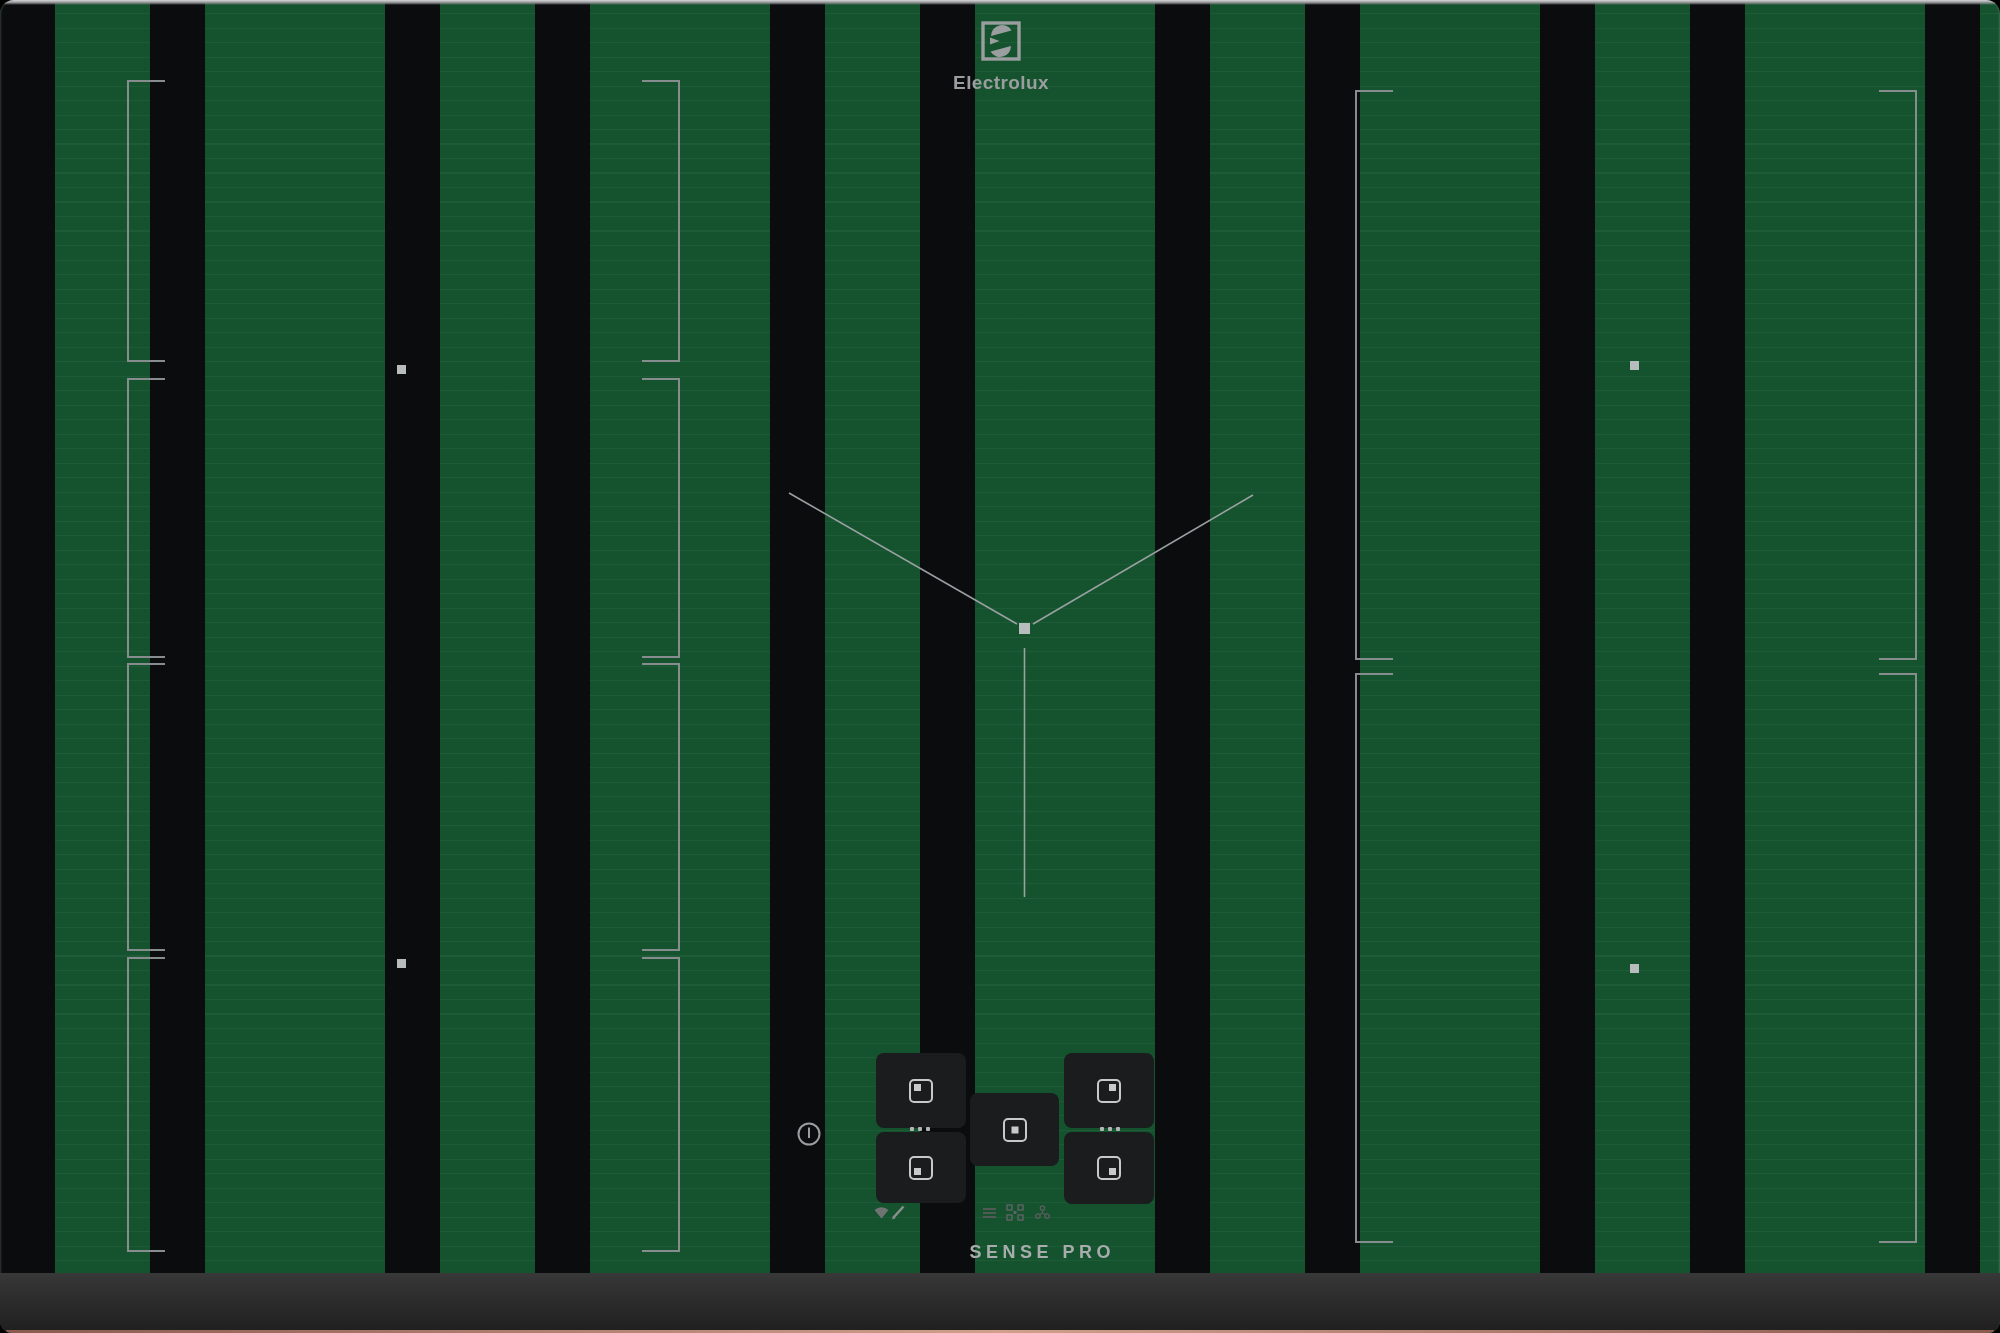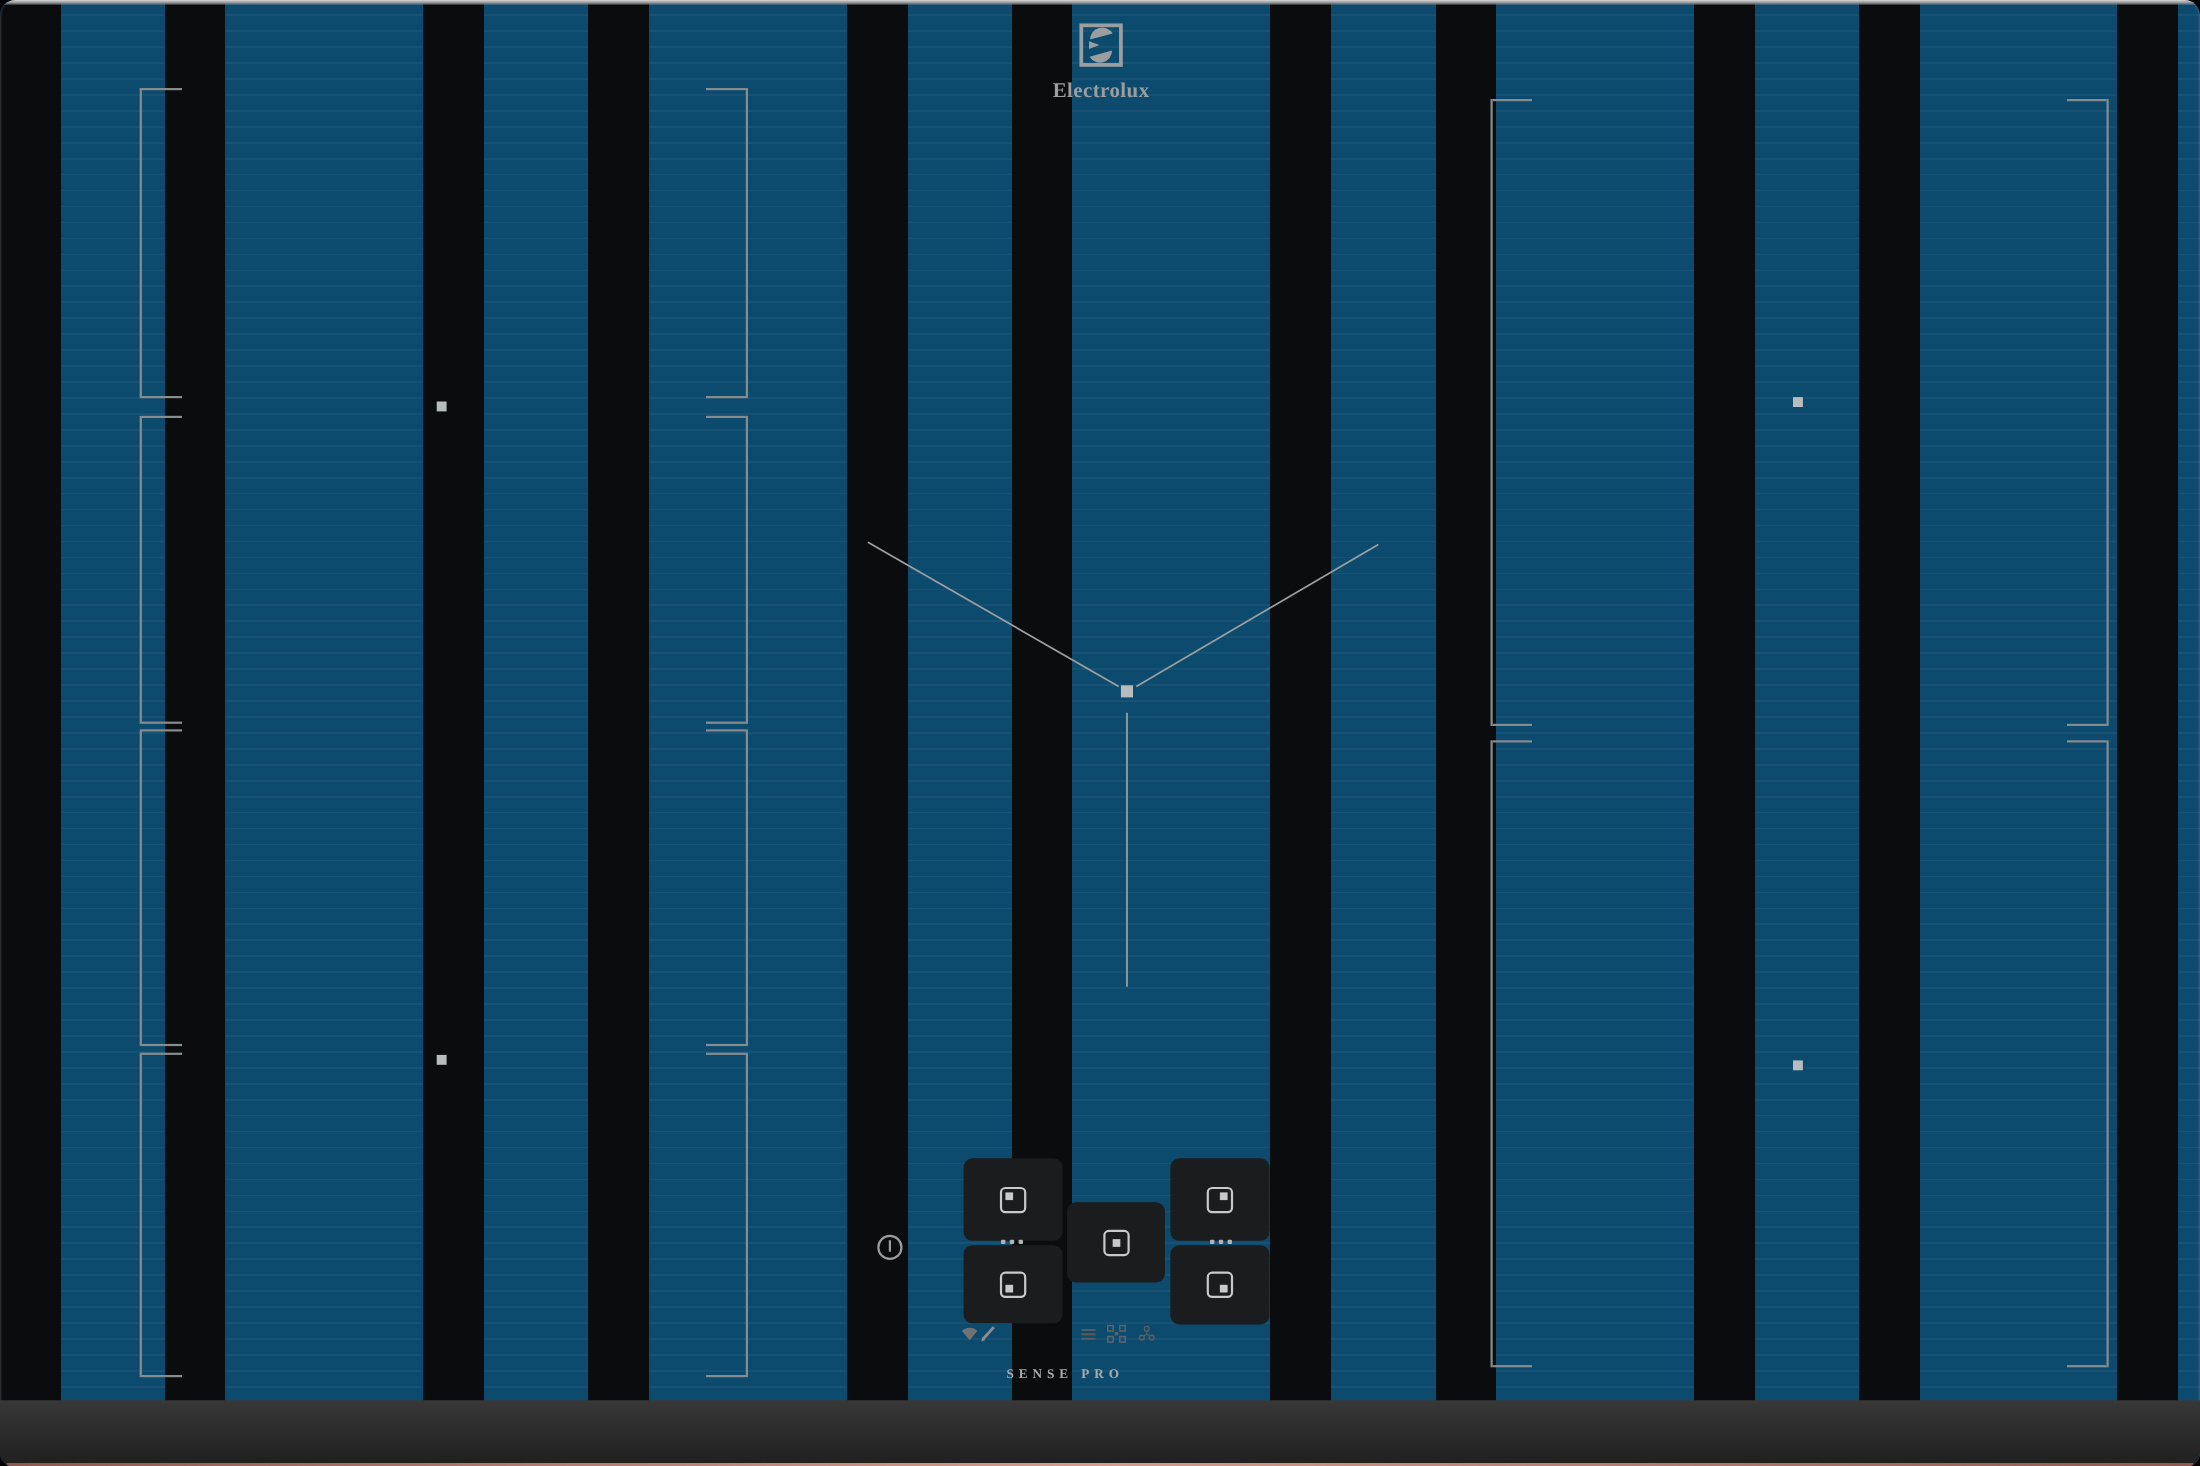--- a/index.html
+++ b/index.html
@@ -1,19 +1,19 @@
 <!DOCTYPE html>
 <html><head>
 <meta charset="utf-8">
 <style>
   html,body{margin:0;padding:0;background:#000;}
   .hob{
     position:relative;width:2000px;height:1333px;overflow:hidden;
-    background:#0c4a6e;border-radius:14px 14px 12px 12px;
-    font-family:Liberation Serif, serif;
+    background:#14532d;border-radius:14px 14px 12px 12px;
+    font-family:Liberation Sans, sans-serif;
   }
   
   .stripes{
     position:absolute;inset:0;border-radius:inherit;pointer-events:none;
     background-image:
       repeating-linear-gradient(90deg,#0a0c0d 0 55px,rgba(10,12,13,0) 55px 150px,#0a0c0d 150px 205px,rgba(10,12,13,0) 205px 385px),
       repeating-linear-gradient(180deg,rgba(0,0,0,0) 0 13px,rgba(222,234,240,0.055) 13px 14.5px);
   }
   
   .top-edge{
@@ -73,22 +73,22 @@
   .paddots b{width:4px;height:4px;border-radius:1px;background:#b0b4b5;}
   .d-l{left:910px;top:1127px;}
   .d-r{left:1100px;top:1127px;}
   .power{position:absolute;left:796px;top:1121px;width:26px;height:26px;}
   .util{position:absolute;}
   .u-wifi{left:874px;top:1206px;}
   .u-pencil{left:891px;top:1204px;}
   .u-menu{left:982px;top:1207px;}
   .u-bridge{left:1006px;top:1204px;}
   .u-fan{left:1034px;top:1204px;}
-  .sensepro{position:absolute;left:915px;top:1242px;width:200px;text-align:left;
-    color:#a8acad;font-size:12px;letter-spacing:4.5px;font-weight:bold;}
+  .sensepro{position:absolute;left:915px;top:1242px;width:200px;text-align:right;
+    color:#a8acad;font-size:18px;letter-spacing:4.5px;font-weight:bold;}
 </style>
 </head>
 <body>
 
 <div class="hob">
 
   <div class="stripes"></div>
   <div class="top-edge"></div>
   <div class="side-sheen"></div>
 

